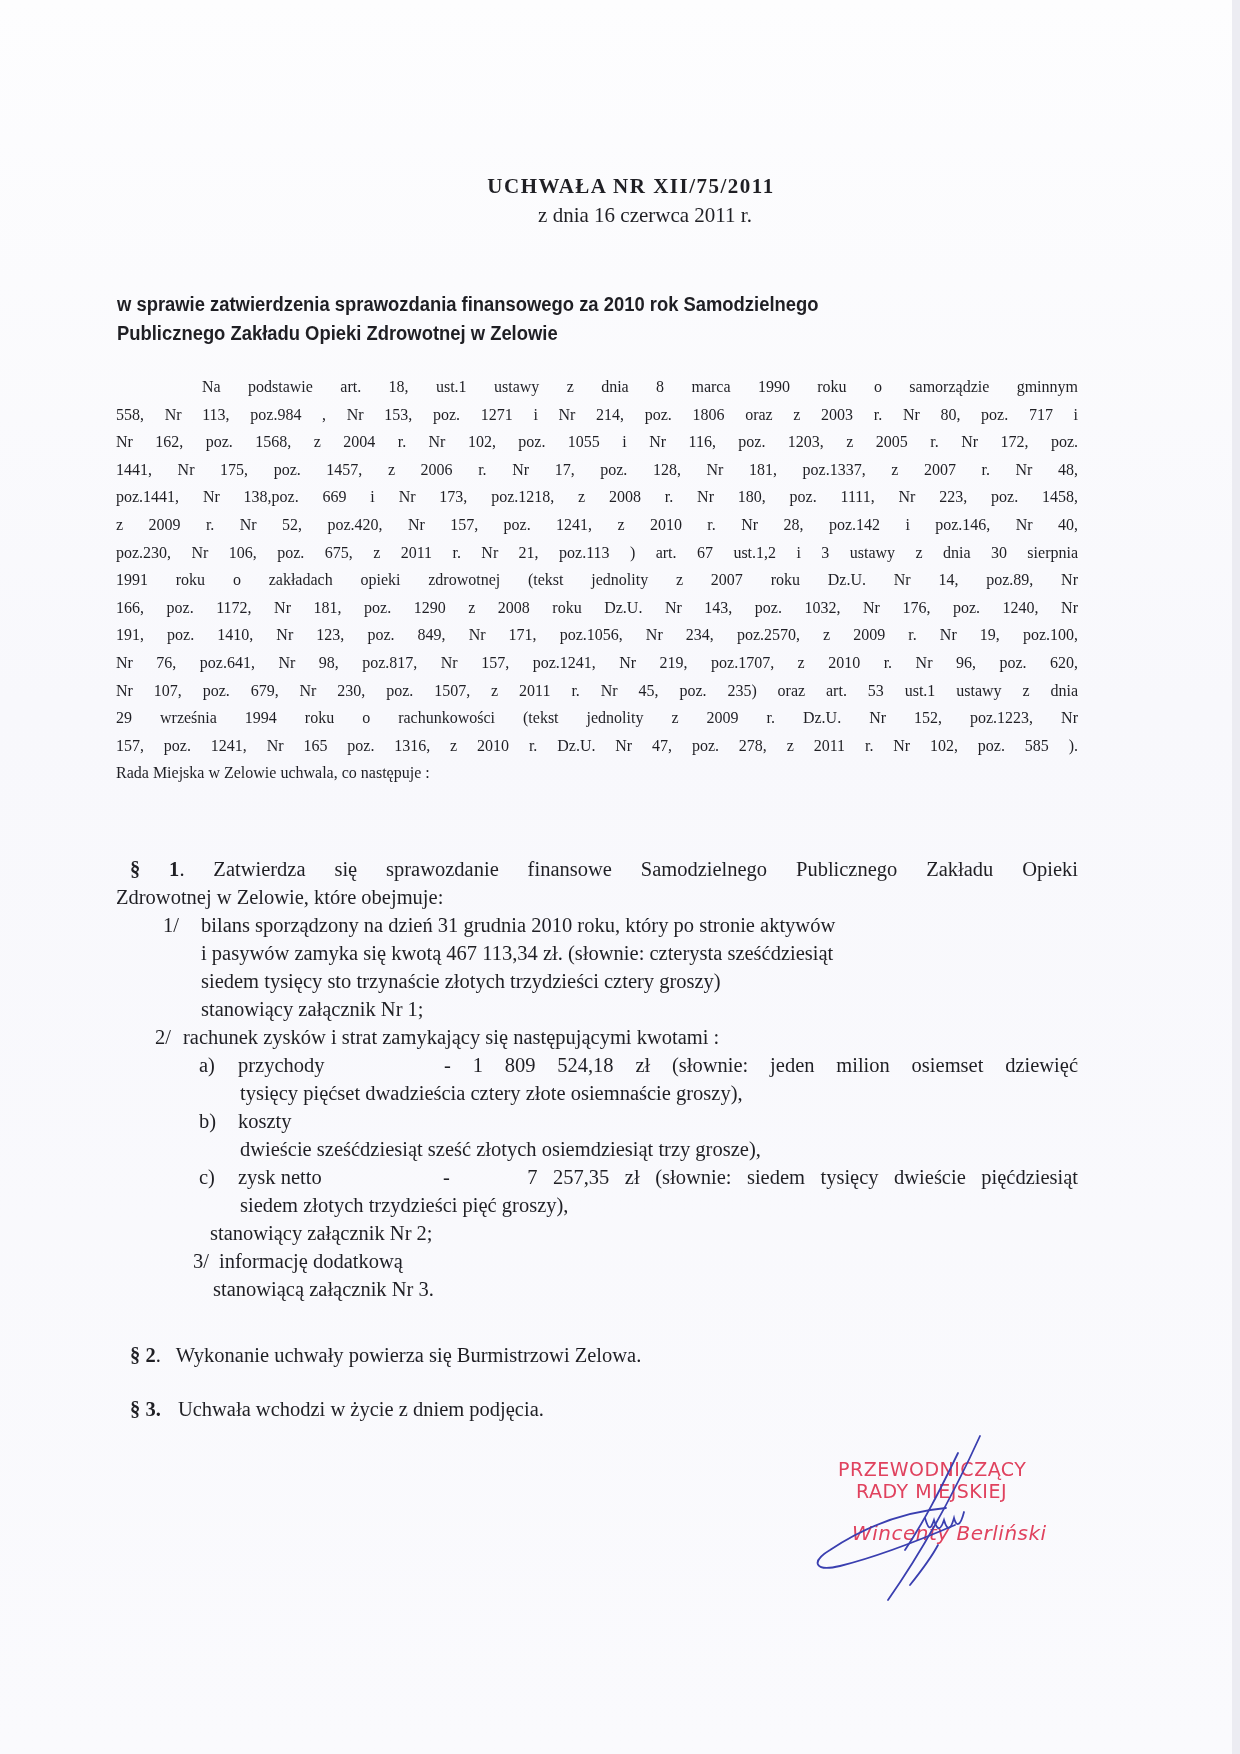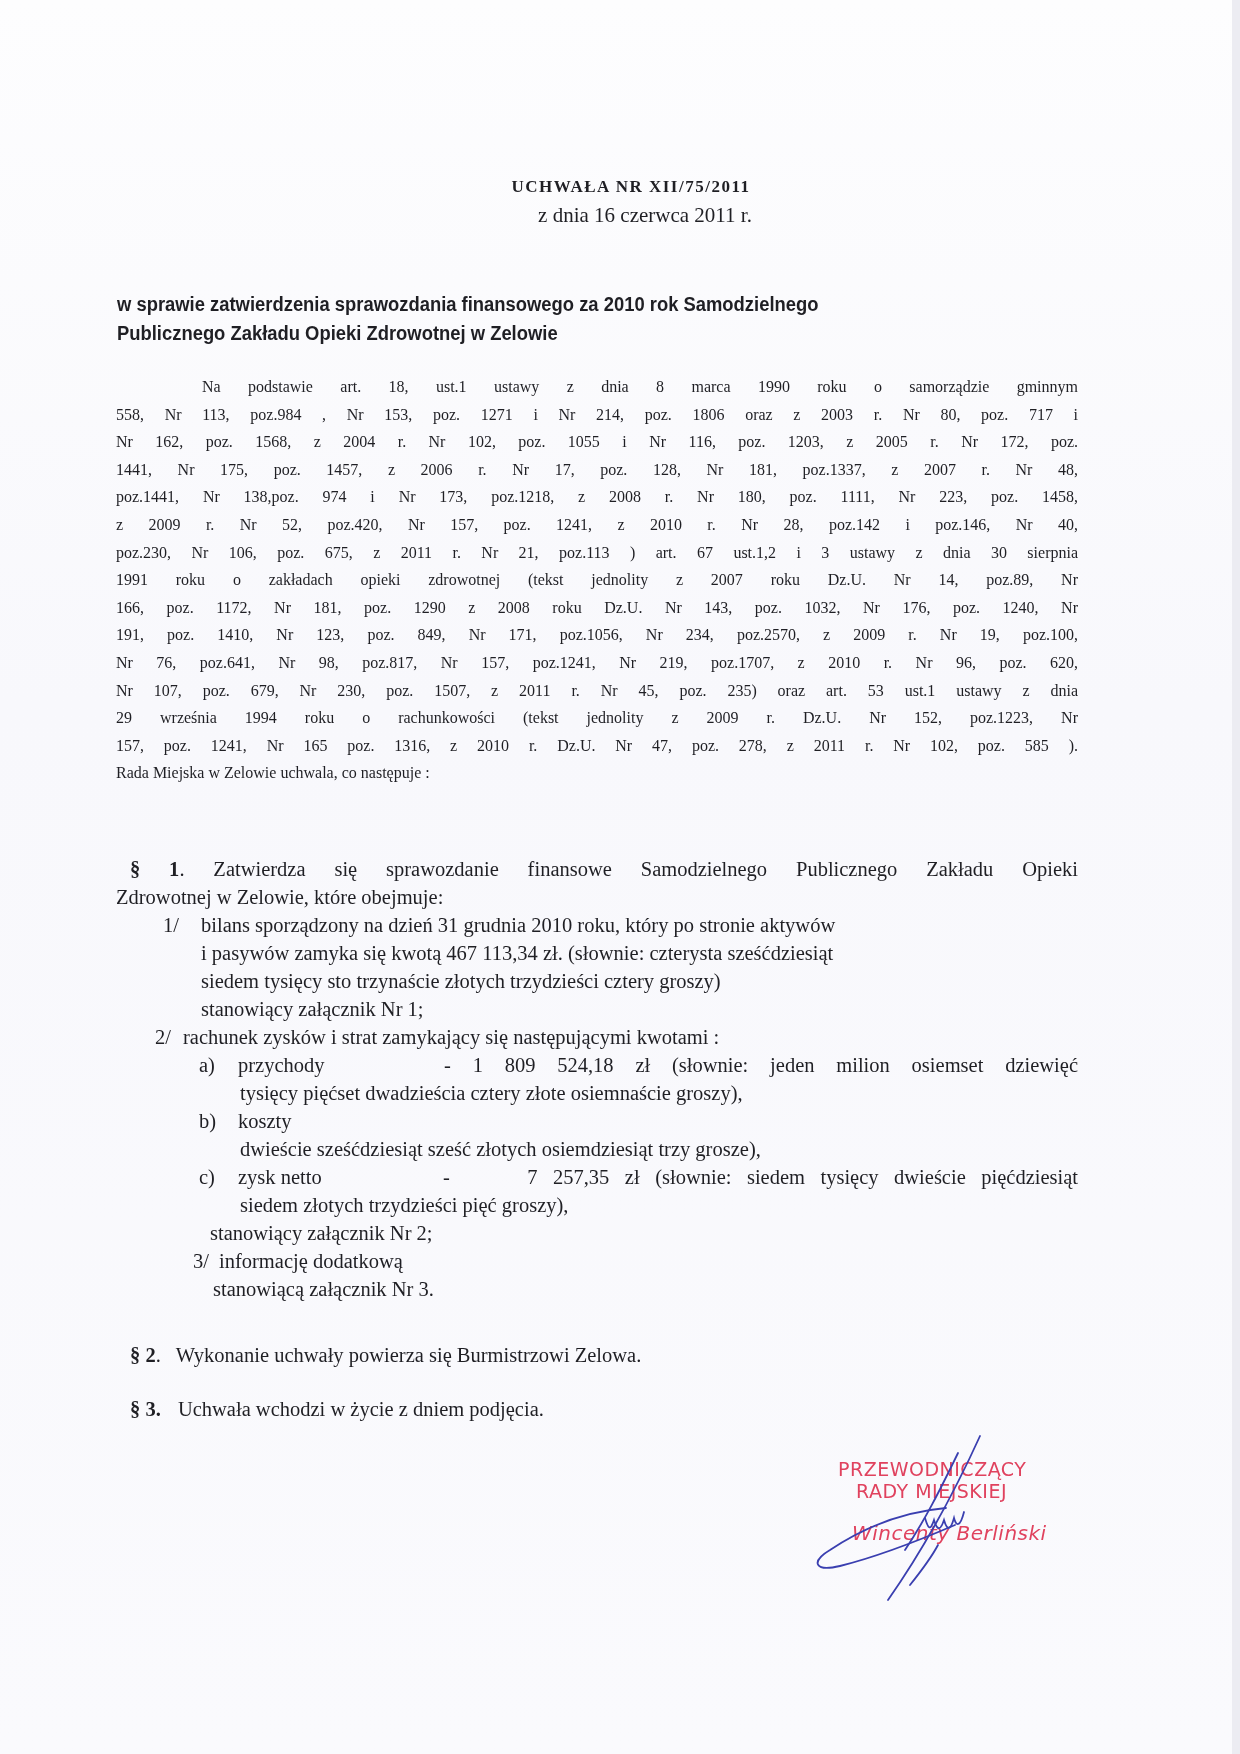--- a/index.html
+++ b/index.html
@@ -7,21 +7,21 @@
     width: 1240px; height: 1754px;
     background: #fbfbfd;
     position: relative;
     overflow: hidden;
     font-family: "Liberation Serif", "DejaVu Serif", serif;
     color: #1f1f24;
   }
   .page { position: absolute; inset: 0; background: linear-gradient(180deg,#fdfdfe 0%,#f8f8fc 40%,#fafafd 100%); }
   .scan-edge { position: absolute; top: 0; right: 0; width: 8px; height: 1754px; background: #ececf2; }
   .header { position: absolute; top: 172px; left: 0; width: 1240px; text-align: center; }
-  .header .line1, .header .line2 { font-weight: bold; font-size: 17px; letter-spacing: 1.5px; line-height: 29px; }
+  .header .line1, .header .line2 { font-weight: bold; font-size: 21px; letter-spacing: 1.5px; line-height: 29px; }
   .header .line1 { padding-left: 22px; }
   .header .line2 { padding-left: 50px; }
   .header .line3 { font-size: 21px; line-height: 29px; padding-left: 50px; }
 
   .subject { position: absolute; left: 117px; top: 290px; width: 900px;
     font-family: "Liberation Sans Narrow","Liberation Sans", sans-serif;
     font-weight: bold; font-size: 20px; line-height: 29px; transform: scaleX(0.92); transform-origin: left top; }
 
   .preamble { position: absolute; left: 116px; top: 373px; width: 962px; font-size: 16px; line-height: 27.6px; }
   .preamble .pl { white-space: nowrap; display: block; text-align: justify; text-align-last: justify; }
@@ -52,21 +52,21 @@
   <div class="subject">
     <div>w sprawie zatwierdzenia sprawozdania finansowego za 2010 rok Samodzielnego</div>
     <div>Publicznego Zakładu Opieki Zdrowotnej w Zelowie</div>
   </div>
 
   <div class="preamble">
     <span class="pl first">Na podstawie art. 18, ust.1 ustawy z dnia 8 marca 1990 roku o samorządzie gminnym</span>
     <span class="pl">558, Nr 113, poz.984 , Nr 153, poz. 1271  i Nr 214, poz. 1806 oraz z  2003 r. Nr 80, poz. 717 i</span>
     <span class="pl">Nr 162, poz. 1568,  z 2004 r. Nr 102, poz. 1055 i Nr 116, poz. 1203, z 2005 r. Nr 172, poz.</span>
     <span class="pl">1441, Nr 175, poz. 1457, z 2006 r. Nr 17, poz. 128, Nr 181, poz.1337, z 2007 r. Nr 48,</span>
-    <span class="pl">poz.1441, Nr  138,poz. 974 i Nr 173, poz.1218, z 2008 r. Nr 180, poz. 1111, Nr 223, poz. 1458,</span>
+    <span class="pl">poz.1441, Nr  138,poz. 669 i Nr 173, poz.1218, z 2008 r. Nr 180, poz. 1111, Nr 223, poz. 1458,</span>
     <span class="pl">z 2009 r. Nr   52, poz.420, Nr 157, poz. 1241, z 2010 r. Nr 28, poz.142 i poz.146, Nr 40,</span>
     <span class="pl">poz.230, Nr 106, poz. 675, z 2011 r. Nr 21, poz.113 ) art. 67 ust.1,2 i 3 ustawy z dnia 30 sierpnia</span>
     <span class="pl">1991 roku o zakładach opieki zdrowotnej (tekst jednolity z 2007 roku Dz.U. Nr 14, poz.89, Nr</span>
     <span class="pl">166, poz. 1172, Nr 181, poz. 1290 z 2008 roku Dz.U. Nr 143, poz. 1032, Nr 176, poz. 1240, Nr</span>
     <span class="pl">191, poz. 1410, Nr 123, poz. 849, Nr 171, poz.1056, Nr 234, poz.2570, z 2009 r. Nr 19, poz.100,</span>
     <span class="pl">Nr 76, poz.641, Nr 98, poz.817, Nr 157, poz.1241, Nr 219, poz.1707, z 2010 r. Nr 96, poz. 620,</span>
     <span class="pl">Nr 107, poz. 679, Nr 230, poz. 1507, z 2011 r. Nr 45, poz. 235) oraz art. 53 ust.1 ustawy z dnia</span>
     <span class="pl">29 września 1994 roku o rachunkowości (tekst jednolity z 2009 r. Dz.U. Nr 152, poz.1223, Nr</span>
     <span class="pl">157, poz. 1241, Nr 165 poz. 1316, z 2010 r. Dz.U.  Nr 47, poz. 278, z 2011 r. Nr 102, poz. 585 ).</span>
     <span class="pl last">Rada Miejska w Zelowie uchwala, co następuje :</span>

